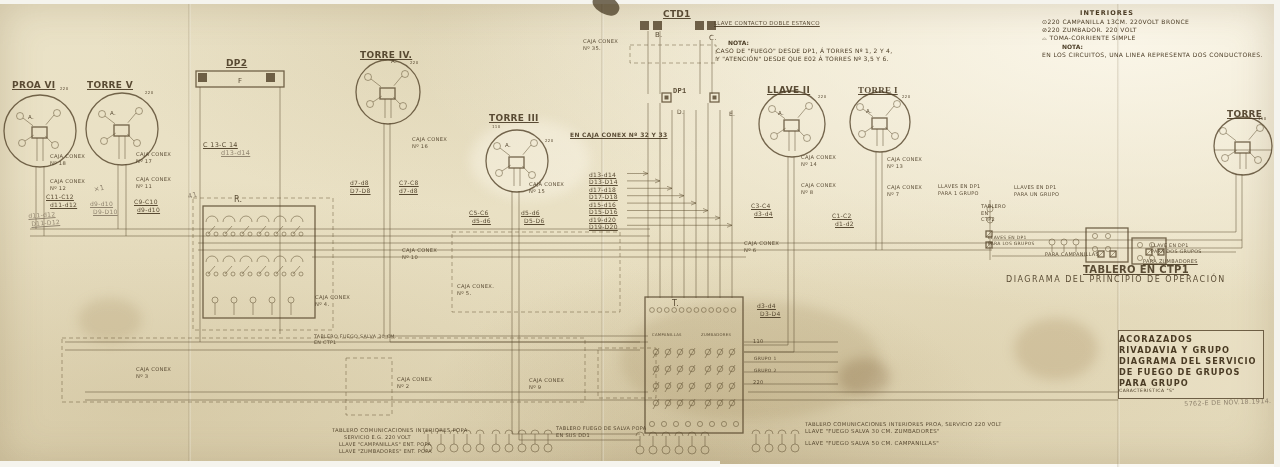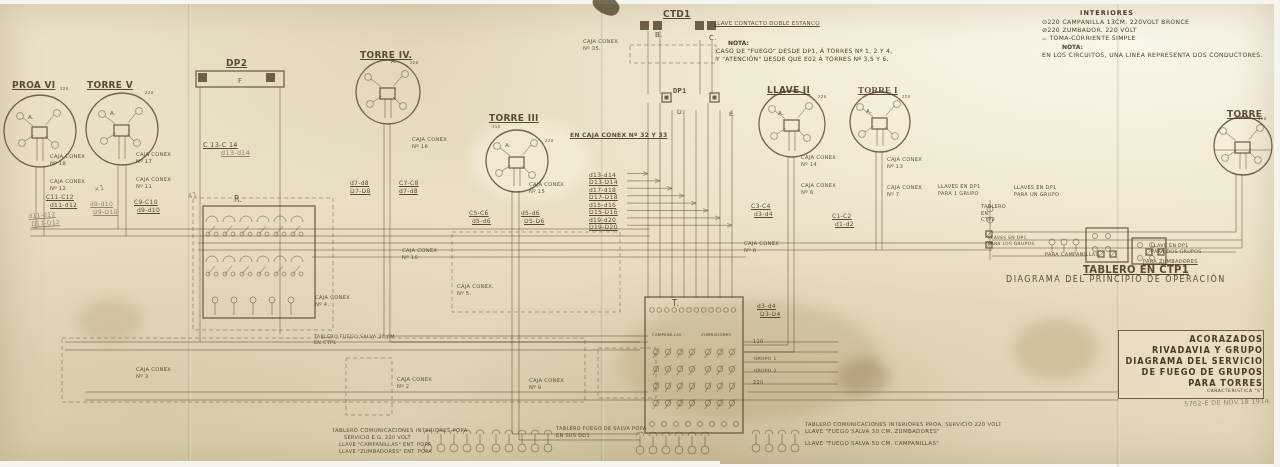--- a/index.html
+++ b/index.html
@@ -32,21 +32,21 @@
   .pencil{color:#7c6f5c;opacity:.8;}
   #refs{position:absolute;left:1042px;top:9px;width:238px;font-size:6px;color:#4a3b24;}
   #refs .rt{font-size:6.5px;font-weight:bold;letter-spacing:1px;margin-left:38px;}
   #refs .rl{margin-top:1px;letter-spacing:.4px;}
   #refs .rn{margin-left:20px;margin-top:1px;font-weight:bold;}
   #cnote{position:absolute;left:716px;top:39px;width:300px;font-size:6px;color:#4a3b24;}
   #cnote .nl{font-weight:bold;margin-left:12px;}
   #cnote .nt{margin-top:1px;letter-spacing:.3px;}
   #tblock{position:absolute;left:1118px;top:330px;width:144px;height:67px;
     border:1.4px solid rgba(79,63,37,.8);background:rgba(240,233,210,.35);
-    text-align:right;color:#4a3b24;}
+    text-align:left;color:#4a3b24;}
   #tblock .tl{font-size:8.2px;font-weight:bold;letter-spacing:1px;line-height:1.35;}
   #tblock .ts{font-size:4.5px;letter-spacing:.5px;margin-top:-1px;}
 </style>
 </head>
 <body>
 
 <div id="stage">
   <div id="paper"></div>
 
   <div class="seam" style="left:188px"></div>
@@ -619,16 +619,16 @@
     <div class="nt">CASO DE "FUEGO" DESDE DP1, Á TORRES Nº 1, 2 Y 4,</div>
     <div class="nt">Y "ATENCIÓN" DESDE QUE E02 Á TORRES Nº 3,5 Y 6.</div>
   </div>
 
   <div id="tblock">
     <div style="height:3px"></div>
     <div class="tl">ACORAZADOS</div>
     <div class="tl">RIVADAVIA Y GRUPO</div>
     <div class="tl">DIAGRAMA DEL SERVICIO</div>
     <div class="tl">DE FUEGO DE GRUPOS</div>
-    <div class="tl">PARA TORRES</div>
+    <div class="tl">PARA GRUPO</div>
     <div class="ts">CARACTERISTICA "S"</div>
   </div>
 </div>
 
 </body></html>

